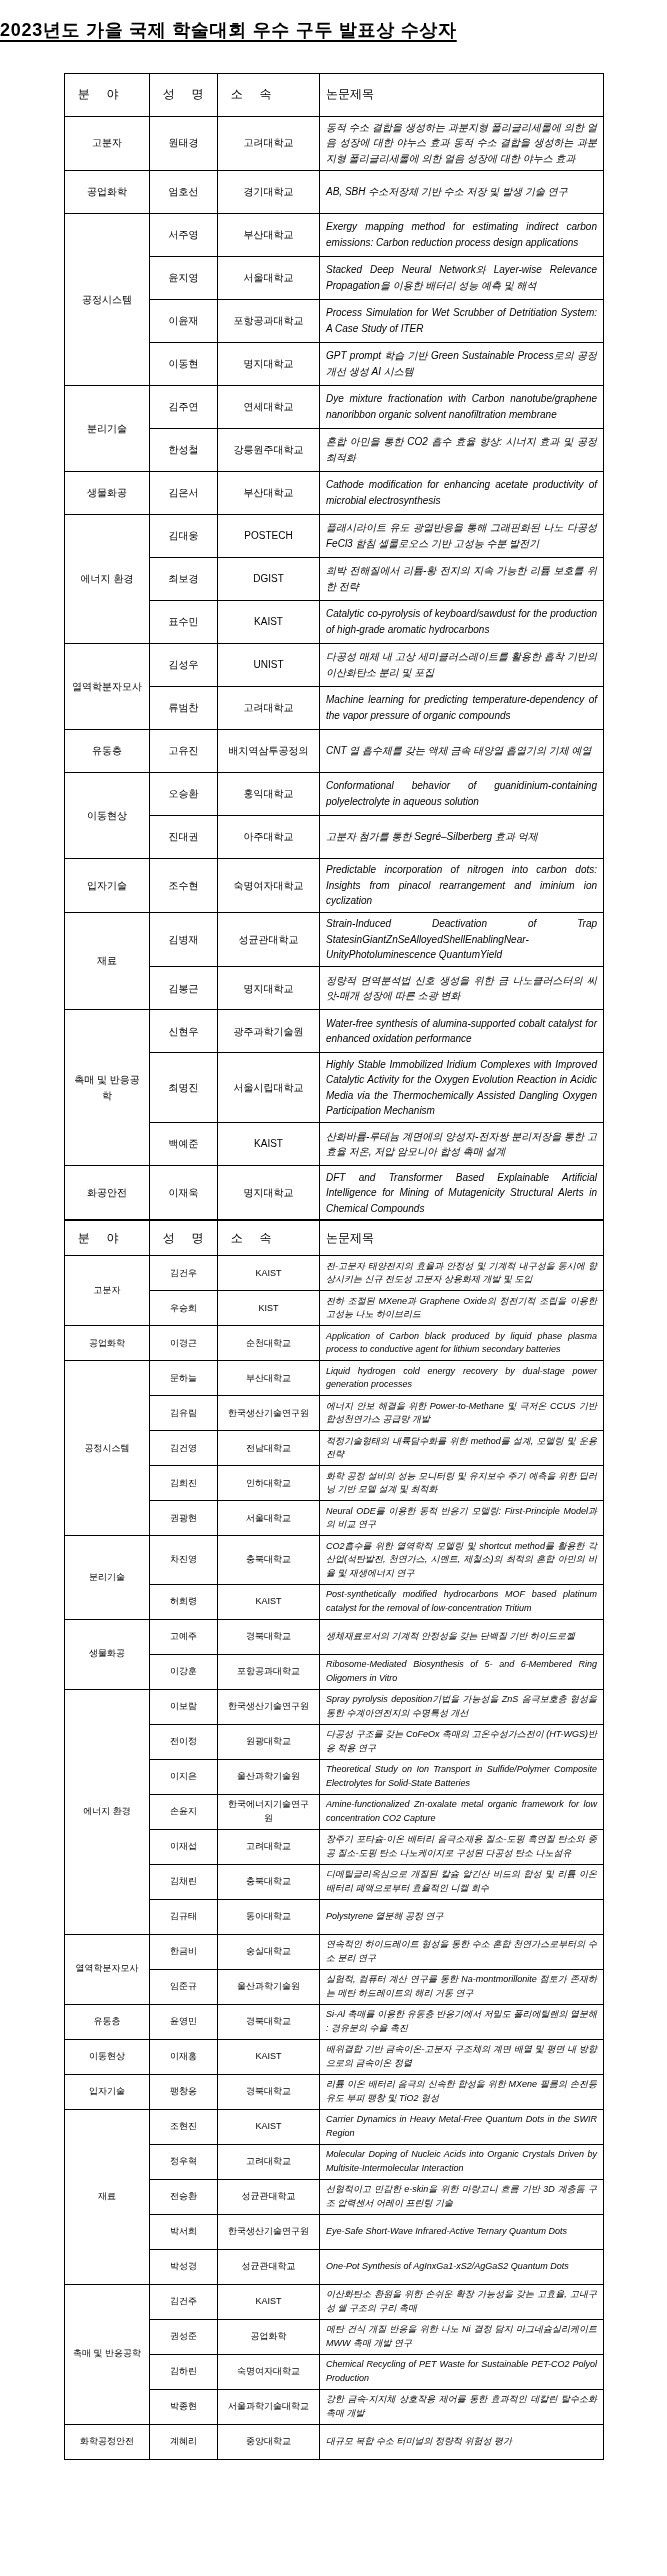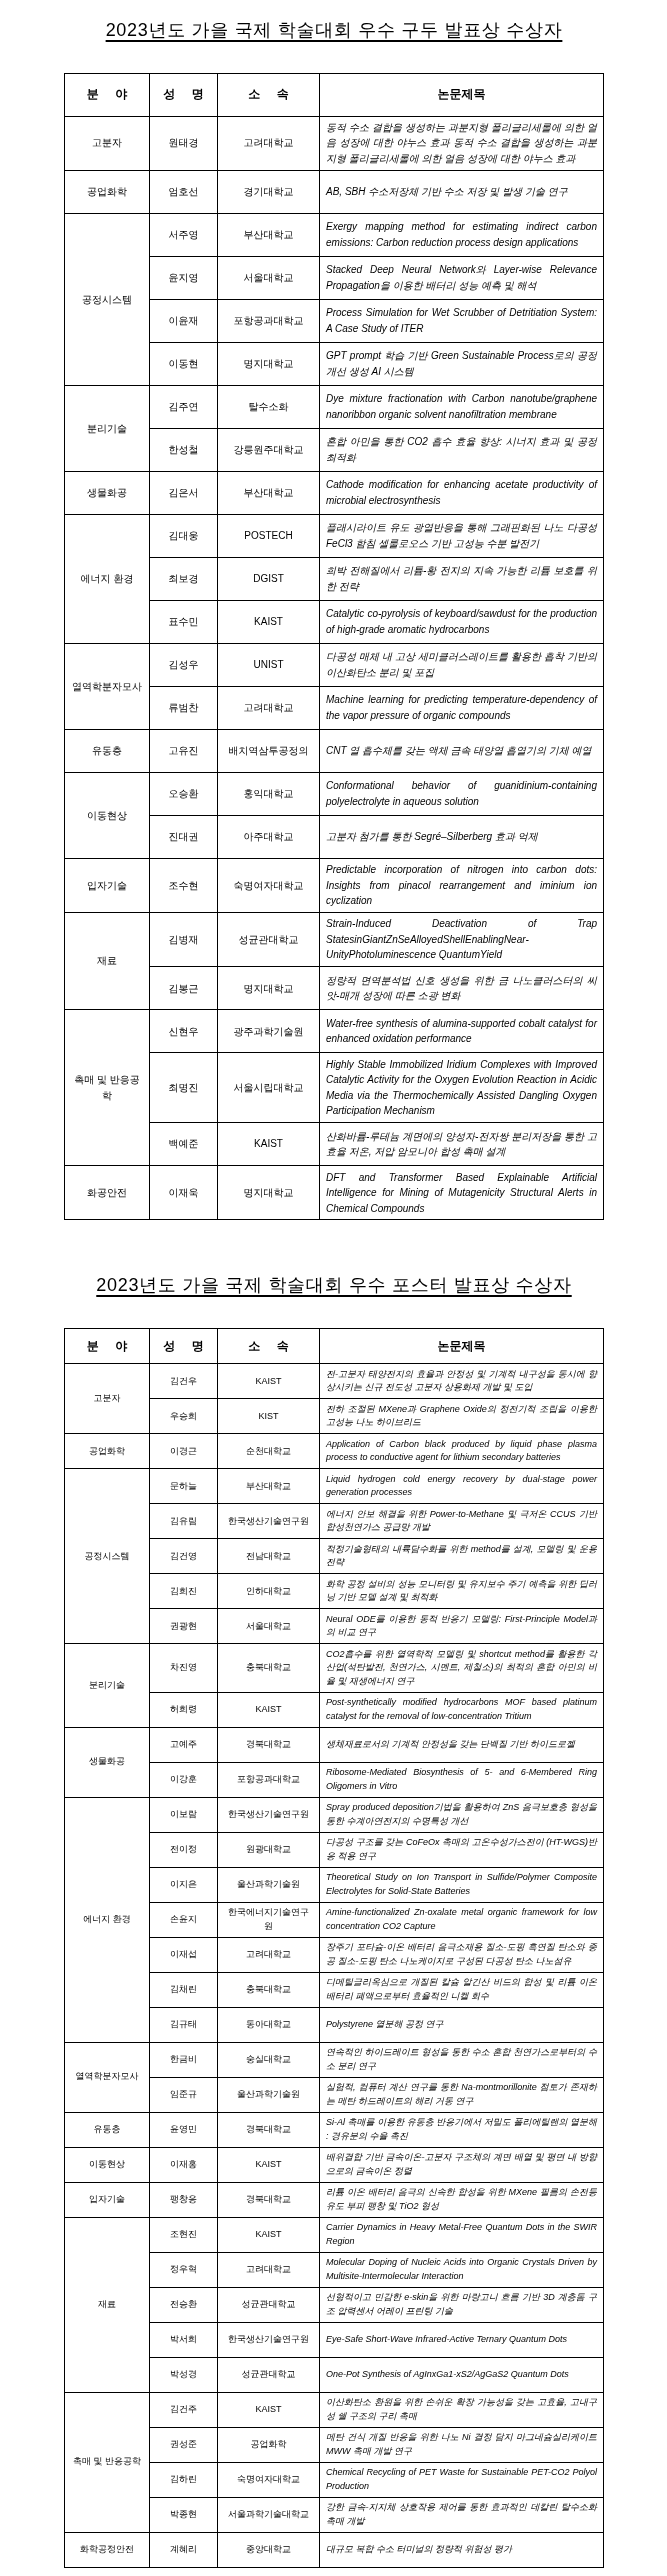--- a/index.html
+++ b/index.html
@@ -10,23 +10,23 @@
     font-family: "Liberation Sans", "DejaVu Sans", sans-serif;
   }
   .page {
     width: 668px;
     margin: 0 auto;
     padding: 17.5px 0 61px 0;
     box-sizing: border-box;
     background: #ffffff;
   }
   .doc-title {
-    text-align: center;
+    text-align: left;
     font-size: 18px;
-    font-weight: normal;
+    font-weight: bold;
     letter-spacing: 0.7px;
     margin: 0 0 31px 0;
   }
   .doc-title .underlined {
     text-decoration: underline;
     text-decoration-thickness: 2px;
     text-underline-offset: 4px;
   }
   .doc-title.second {
     margin-top: 53px;
@@ -40,22 +40,22 @@
   }
   table.awards th, table.awards td {
     border: 0.7px solid #000;
     vertical-align: middle;
     padding: 3.4px 6px;
     box-sizing: border-box;
     word-break: break-word;
     overflow-wrap: break-word;
   }
   table.awards th {
-    font-weight: bold;
-    text-align: center;
+    font-weight: normal;
+    text-align: left;
     height: 31px;
     font-size: 12px;
   }
   th.spaced { letter-spacing: 6.7px; text-indent: 6.7px; }
   col.c1 { width: 85px; }
   col.c2 { width: 68px; }
   col.c3 { width: 102px; }
   col.c4 { width: 284px; }
   td.c-field, td.c-name, td.c-affil { text-align: center; }
   td.c-title { text-align: justify; text-justify: inter-word; font-style: italic; }
@@ -118,21 +118,21 @@
           <td class="c-title">Process Simulation for Wet Scrubber of Detritiation System: A Case Study of ITER</td>
         </tr>
         <tr>
           <td class="c-name">이동현</td>
           <td class="c-affil">명지대학교</td>
           <td class="c-title">GPT prompt 학습 기반 Green Sustainable Process로의 공정 개선 생성 AI 시스템</td>
         </tr>
         <tr>
           <td class="c-field" rowspan="2">분리기술</td>
           <td class="c-name">김주연</td>
-          <td class="c-affil">탈수소화</td>
+          <td class="c-affil">연세대학교</td>
           <td class="c-title">Dye mixture fractionation with Carbon nanotube/graphene nanoribbon organic solvent nanofiltration membrane</td>
         </tr>
         <tr>
           <td class="c-name">한성철</td>
           <td class="c-affil">강릉원주대학교</td>
           <td class="c-title">혼합 아민을 통한 CO2 흡수 효율 향상: 시너지 효과 및 공정 최적화</td>
         </tr>
         <tr>
           <td class="c-field" rowspan="1">생물화공</td>
           <td class="c-name">김은서</td>
@@ -218,23 +218,20 @@
         </tr>
         <tr>
           <td class="c-field" rowspan="1">화공안전</td>
           <td class="c-name">이재욱</td>
           <td class="c-affil">명지대학교</td>
           <td class="c-title">DFT and Transformer Based Explainable Artificial Intelligence for Mining of Mutagenicity Structural Alerts in Chemical Compounds</td>
         </tr>
       </tbody>
   </table>
 
-  <h1 class="doc-title second">
-    <span class="underlined">2023년도 가을 국제 학술대회 우수 포스터 발표상 수상자</span>
-  </h1>
 
   <table class="awards t-poster">
     <colgroup>
         <col class="c1">
         <col class="c2">
         <col class="c3">
         <col class="c4">
       </colgroup>
     <thead>
       <tr>
@@ -307,21 +304,21 @@
         </tr>
         <tr>
           <td class="c-name">이강훈</td>
           <td class="c-affil">포항공과대학교</td>
           <td class="c-title">Ribosome-Mediated Biosynthesis of 5- and 6-Membered Ring Oligomers in Vitro</td>
         </tr>
         <tr>
           <td class="c-field" rowspan="7">에너지 환경</td>
           <td class="c-name">이보람</td>
           <td class="c-affil">한국생산기술연구원</td>
-          <td class="c-title">Spray produced deposition기법을 활용하여 ZnS 음극보호층 형성을 통한 수계아연전지의 수명특성 개선</td>
+          <td class="c-title">Spray pyrolysis deposition기법을 가능성을 ZnS 음극보호층 형성을 통한 수계아연전지의 수명특성 개선</td>
         </tr>
         <tr>
           <td class="c-name">전이정</td>
           <td class="c-affil">원광대학교</td>
           <td class="c-title">다공성 구조를 갖는 CoFeOx 촉매의 고온수성가스전이 (HT-WGS)반응 적용 연구</td>
         </tr>
         <tr>
           <td class="c-name">이지은</td>
           <td class="c-affil">울산과학기술원</td>
           <td class="c-title">Theoretical Study on Ion Transport in Sulfide/Polymer Composite Electrolytes for Solid-State Batteries</td>

